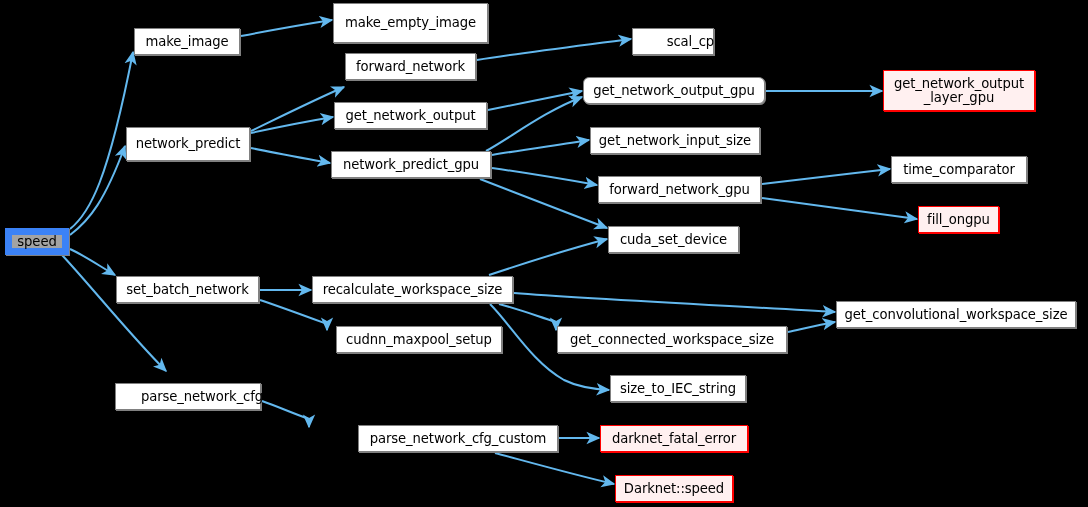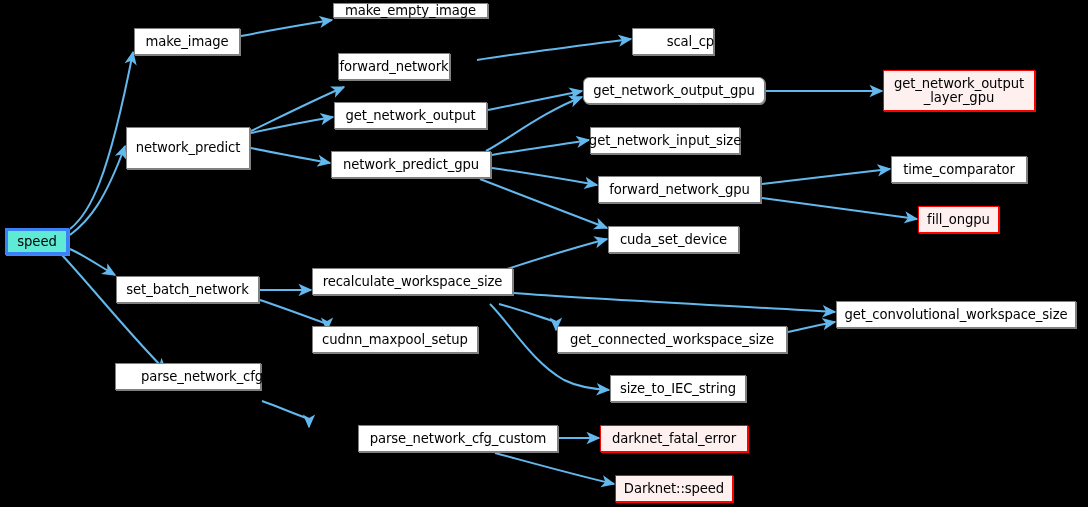--- a/index.html
+++ b/index.html
@@ -35,22 +35,22 @@
     color: #000000;
     white-space: pre-line;
     letter-spacing: -0.1px;
   }
   .gnode.plain {
     background: #ffffff;
     border: 1px solid #808080;
     box-shadow: 1px 1px 0 0 #808080;
   }
   .gnode.current {
-    background: #5eead4;
-    border: 3px solid #3b82f6;
+    background: #a3a3a3;
+    border: 7px solid #3b82f6;
     box-shadow: 1px 1px 0 0 #808080;
   }
   .gnode.highlight {
     background: #fff0f0;
     border: 1px solid #ff0000;
     box-shadow: 1px 1px 0 0 #ff0000;
   }
 </style>
 </head>
 <body>
@@ -86,38 +86,38 @@
       <path d="M499,304 C521,310 537,316 556,322 L556,330" fill="none" stroke="#63b8ee" stroke-width="2" marker-end="url(#arrowhead)"></path>
       <path d="M490,304 C511,325 532,362 564,380 C578,387 592,389 609,390" fill="none" stroke="#63b8ee" stroke-width="2" marker-end="url(#arrowhead)"></path>
       <path d="M788,332 C802,329 818,325 835,322" fill="none" stroke="#63b8ee" stroke-width="2" marker-end="url(#arrowhead)"></path>
       <path d="M262,401 C279,407 292,413 309,419 L309,427" fill="none" stroke="#63b8ee" stroke-width="2" marker-end="url(#arrowhead)"></path>
       <path d="M511,438 C535,438 570,438 599,438" fill="none" stroke="#63b8ee" stroke-width="2" marker-end="url(#arrowhead)"></path>
       <path d="M495,453 C525,461 575,475 614,484" fill="none" stroke="#63b8ee" stroke-width="2" marker-end="url(#arrowhead)"></path>
     </svg>
   <div id="node-layer">
       <div class="gnode current" style="left: 5px; top: 228px; width: 64px; height: 27px;">speed</div>
       <div class="gnode plain" style="left: 134px; top: 28px; width: 106px; height: 27px;">make_image</div>
-      <div class="gnode plain" style="left: 333px; top: 3px; width: 155px; height: 15px;">make_empty_image</div>
-      <div class="gnode plain" style="left: 126px; top: 127px; width: 124px; height: 42px;">network_predict</div>
-      <div class="gnode plain" style="left: 338px; top: 53px; width: 112px; height: 27px;">forward_network</div>
+      <div class="gnode plain" style="left: 333px; top: 3px; width: 155px; height: 40px;">make_empty_image</div>
+      <div class="gnode plain" style="left: 126px; top: 127px; width: 124px; height: 34px;">network_predict</div>
+      <div class="gnode plain" style="left: 345px; top: 53px; width: 131px; height: 27px;">forward_network</div>
       <div class="gnode plain" style="left: 334px; top: 102px; width: 153px; height: 27px;">get_network_output</div>
       <div class="gnode plain" style="left: 331px; top: 151px; width: 160px; height: 27px;">network_predict_gpu</div>
       <div class="gnode plain" style="left: 632px; top: 28px; width: 82px; height: 27px; padding-left: 43px;">scal_cpu</div>
       <div class="gnode plain" style="left: 583px; top: 77px; width: 182px; height: 27px; border-radius: 6px;">get_network_output_gpu</div>
       <div class="gnode highlight" style="left: 883px; top: 70px; width: 152px; height: 41px;">get_network_output
 _layer_gpu</div>
-      <div class="gnode plain" style="left: 590px; top: 127px; width: 150px; height: 27px;">get_network_input_size</div>
+      <div class="gnode plain" style="left: 590px; top: 127px; width: 170px; height: 27px;">get_network_input_size</div>
       <div class="gnode plain" style="left: 598px; top: 176px; width: 163px; height: 27px;">forward_network_gpu</div>
       <div class="gnode plain" style="left: 891px; top: 156px; width: 136px; height: 27px;">time_comparator</div>
       <div class="gnode highlight" style="left: 918px; top: 206px; width: 81px; height: 27px;">fill_ongpu</div>
       <div class="gnode plain" style="left: 608px; top: 226px; width: 131px; height: 27px;">cuda_set_device</div>
       <div class="gnode plain" style="left: 116px; top: 276px; width: 143px; height: 27px;">set_batch_network</div>
-      <div class="gnode plain" style="left: 312px; top: 268px; width: 201px; height: 27px;">recalculate_workspace_size</div>
-      <div class="gnode plain" style="left: 312px; top: 326px; width: 166px; height: 27px;">cudnn_maxpool_setup</div>
+      <div class="gnode plain" style="left: 312px; top: 276px; width: 201px; height: 27px;">recalculate_workspace_size</div>
+      <div class="gnode plain" style="left: 336px; top: 326px; width: 166px; height: 27px;">cudnn_maxpool_setup</div>
       <div class="gnode plain" style="left: 836px; top: 301px; width: 240px; height: 27px;">get_convolutional_workspace_size</div>
       <div class="gnode plain" style="left: 557px; top: 326px; width: 230px; height: 27px;">get_connected_workspace_size</div>
       <div class="gnode plain" style="left: 610px; top: 375px; width: 136px; height: 27px;">size_to_IEC_string</div>
-      <div class="gnode plain" style="left: 115px; top: 363px; width: 146px; height: 27px; padding-left: 28px;">parse_network_cfg</div>
+      <div class="gnode plain" style="left: 115px; top: 383px; width: 146px; height: 27px; padding-left: 28px;">parse_network_cfg</div>
       <div class="gnode plain" style="left: 310px; top: 425px; width: 200px; height: 27px; margin-left: 48px;">parse_network_cfg_custom</div>
       <div class="gnode highlight" style="left: 600px; top: 425px; width: 148px; height: 27px;">darknet_fatal_error</div>
       <div class="gnode highlight" style="left: 615px; top: 475px; width: 118px; height: 27px;">Darknet::speed</div>
     </div>
 </div>
 
 </body></html>

